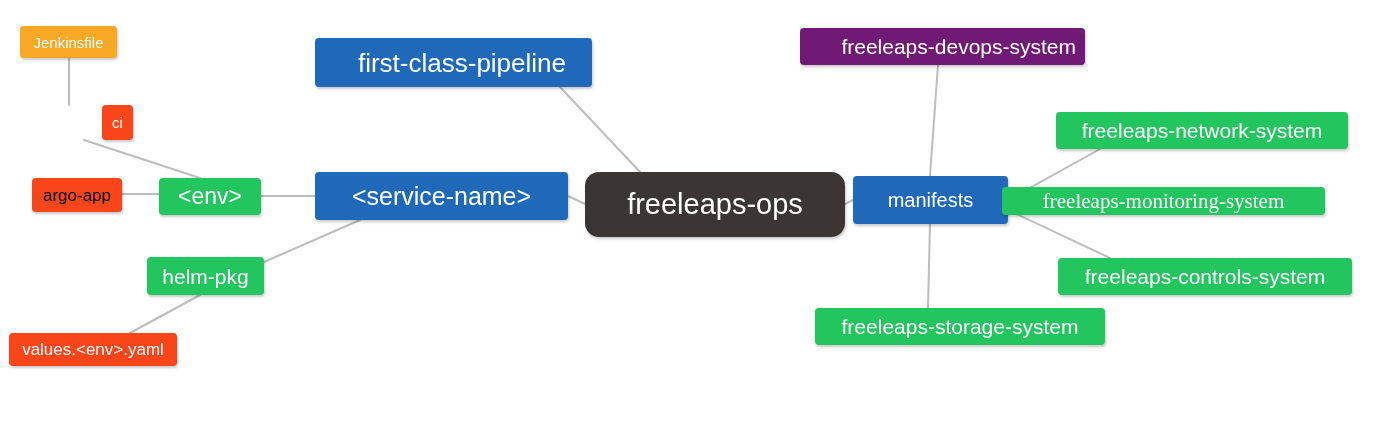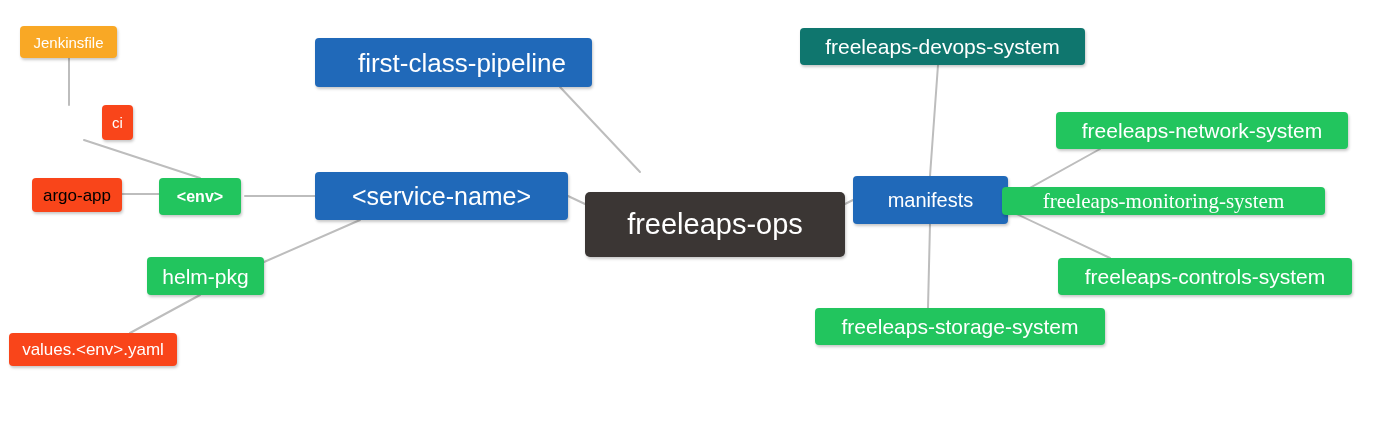--- a/index.html
+++ b/index.html
@@ -34,22 +34,21 @@
     justify-content: center;
     border-radius: 4px;
     color: #ffffff;
     white-space: nowrap;
     box-shadow: 1px 2px 3px rgba(0,0,0,0.22);
     letter-spacing: 0px;
     line-height: 1;
     padding: 0 9px;
   }
   .node.root {
-    border-radius: 5px;
-    margin-top: 20px;
+    border-radius: 14px;
   }
   .node-label {
     display: block;
     pointer-events: none;
   }
 </style>
 </head>
 <body>
 
 <div id="mindmap-canvas">
@@ -75,39 +74,39 @@
       </div>
       <div class="node" style="left: 315px; top: 172px; width: 253px; height: 48px; background: rgb(32, 105, 185); color: rgb(255, 255, 255); font-size: 25px;">
         <span class="node-label">&lt;service-name&gt;</span>
       </div>
       <div class="node" style="left: 315px; top: 38px; width: 277px; height: 49px; background: rgb(32, 105, 185); color: rgb(255, 255, 255); font-size: 26px; padding-left: 26px;">
         <span class="node-label">first-class-pipeline</span>
       </div>
       <div class="node" style="left: 853px; top: 176px; width: 155px; height: 48px; background: rgb(32, 105, 185); color: rgb(255, 255, 255); font-size: 20px;">
         <span class="node-label">manifests</span>
       </div>
-      <div class="node" style="left: 159px; top: 178px; width: 82px; height: 37px; background: rgb(34, 197, 94); color: rgb(255, 255, 255); font-size: 16px; font-weight: bold;">
+      <div class="node" style="left: 159px; top: 178px; width: 102px; height: 37px; background: rgb(34, 197, 94); color: rgb(255, 255, 255); font-size: 23px;">
         <span class="node-label">&lt;env&gt;</span>
       </div>
       <div class="node" style="left: 147px; top: 257px; width: 117px; height: 38px; background: rgb(34, 197, 94); color: rgb(255, 255, 255); font-size: 21px; text-align: center;">
         <span class="node-label">helm-pkg</span>
       </div>
       <div class="node" style="left: 54px; top: 105px; width: 31px; height: 35px; background: rgb(249, 69, 26); color: rgb(255, 255, 255); font-size: 15px; margin-left: 48px;">
         <span class="node-label">ci</span>
       </div>
       <div class="node" style="left: 32px; top: 178px; width: 90px; height: 34px; background: rgb(249, 69, 26); color: #000000; font-size: 17px;">
         <span class="node-label">argo-app</span>
       </div>
       <div class="node" style="left: 9px; top: 333px; width: 168px; height: 33px; background: rgb(249, 69, 26); color: rgb(255, 255, 255); font-size: 17px;">
         <span class="node-label">values.&lt;env&gt;.yaml</span>
       </div>
       <div class="node" style="left: 20px; top: 26px; width: 97px; height: 32px; background: rgb(249, 168, 37); color: rgb(255, 255, 255); font-size: 15px;">
         <span class="node-label">Jenkinsfile</span>
       </div>
-      <div class="node" style="left: 800px; top: 28px; width: 285px; height: 37px; background: #0f766e; color: rgb(255, 255, 255); font-size: 21px;">
+      <div class="node" style="left: 800px; top: 28px; width: 285px; height: 37px; background: #701a75; color: rgb(255, 255, 255); font-size: 21px; justify-content: flex-end;">
         <span class="node-label">freeleaps-devops-system</span>
       </div>
       <div class="node" style="left: 1056px; top: 112px; width: 292px; height: 37px; background: rgb(34, 197, 94); color: rgb(255, 255, 255); font-size: 21px;">
         <span class="node-label">freeleaps-network-system</span>
       </div>
       <div class="node" style="left: 1002px; top: 187px; width: 323px; height: 28px; background: rgb(34, 197, 94); color: rgb(255, 255, 255); font-size: 21px; font-family: Liberation Serif, serif;">
         <span class="node-label">freeleaps-monitoring-system</span>
       </div>
       <div class="node" style="left: 1058px; top: 258px; width: 294px; height: 37px; background: rgb(34, 197, 94); color: rgb(255, 255, 255); font-size: 21px;">
         <span class="node-label">freeleaps-controls-system</span>

